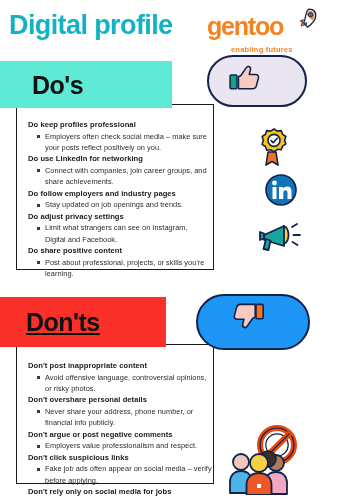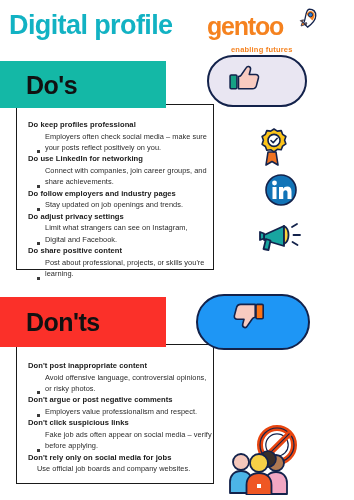--- a/index.html
+++ b/index.html
@@ -34,41 +34,41 @@
   .section{position:absolute;left:0;}
   .banner{
     position:absolute;left:0;
     display:flex;align-items:center;
     z-index:3;
   }
   .banner-text{
     font-size:25px;font-weight:bold;color:#111111;
     letter-spacing:-0.5px;margin-left:26px;line-height:28px;
   }
-  .banner.green{background:#14b8a6;}
-  .banner.red{background:#fb3029;}
+  .banner.green{background:#5eead4;padding-left:6px;}
+  .banner.red{background:#fb3029;text-decoration:underline;}
 
   .panel{
     position:absolute;
     border:1.6px solid #1a1a1a;
     background:#ffffff;
     box-sizing:border-box;
     z-index:1;
   }
   .panel-body{
     position:absolute;z-index:4;
     box-sizing:border-box;
   }
   .item{margin-bottom:0px;}
   .item-head{
     font-size:7.6px;font-weight:bold;color:#1a1a1a;
     line-height:11.6px;letter-spacing:0.05px;
   }
   .item-bullet{
-    display:flex;align-items:flex-end;
+    display:flex;align-items:flex-start;
     font-size:7.4px;color:#2b2b2b;line-height:11.4px;
     padding-left:9px;letter-spacing:0.03px;
   }
   .dot{
     flex:0 0 auto;width:3px;height:3px;background:#3a3a3a;
     margin-top:4.2px;margin-right:5px;
   }
   .bullet-text{flex:1 1 auto;}
 
   
@@ -226,20 +226,27 @@
     <div class="panel-body" style="left:28px;top:360px;width:185px;">
 
       <div class="item">
         <div class="item-head">Don't post inappropriate content</div>
         <div class="item-bullet">
           <span class="dot"></span>
           <span class="bullet-text">Avoid offensive language, controversial opinions, or risky photos.</span>
         </div>
       </div>
 
+      <div class="item">
+        <div class="item-head">Don't overshare personal details</div>
+        <div class="item-bullet">
+          <span class="dot"></span>
+          <span class="bullet-text">Never share your address, phone number, or financial info publicly.</span>
+        </div>
+      </div>
 
       <div class="item">
         <div class="item-head">Don't argue or post negative comments</div>
         <div class="item-bullet">
           <span class="dot"></span>
           <span class="bullet-text">Employers value professionalism and respect.</span>
         </div>
       </div>
 
       <div class="item">

